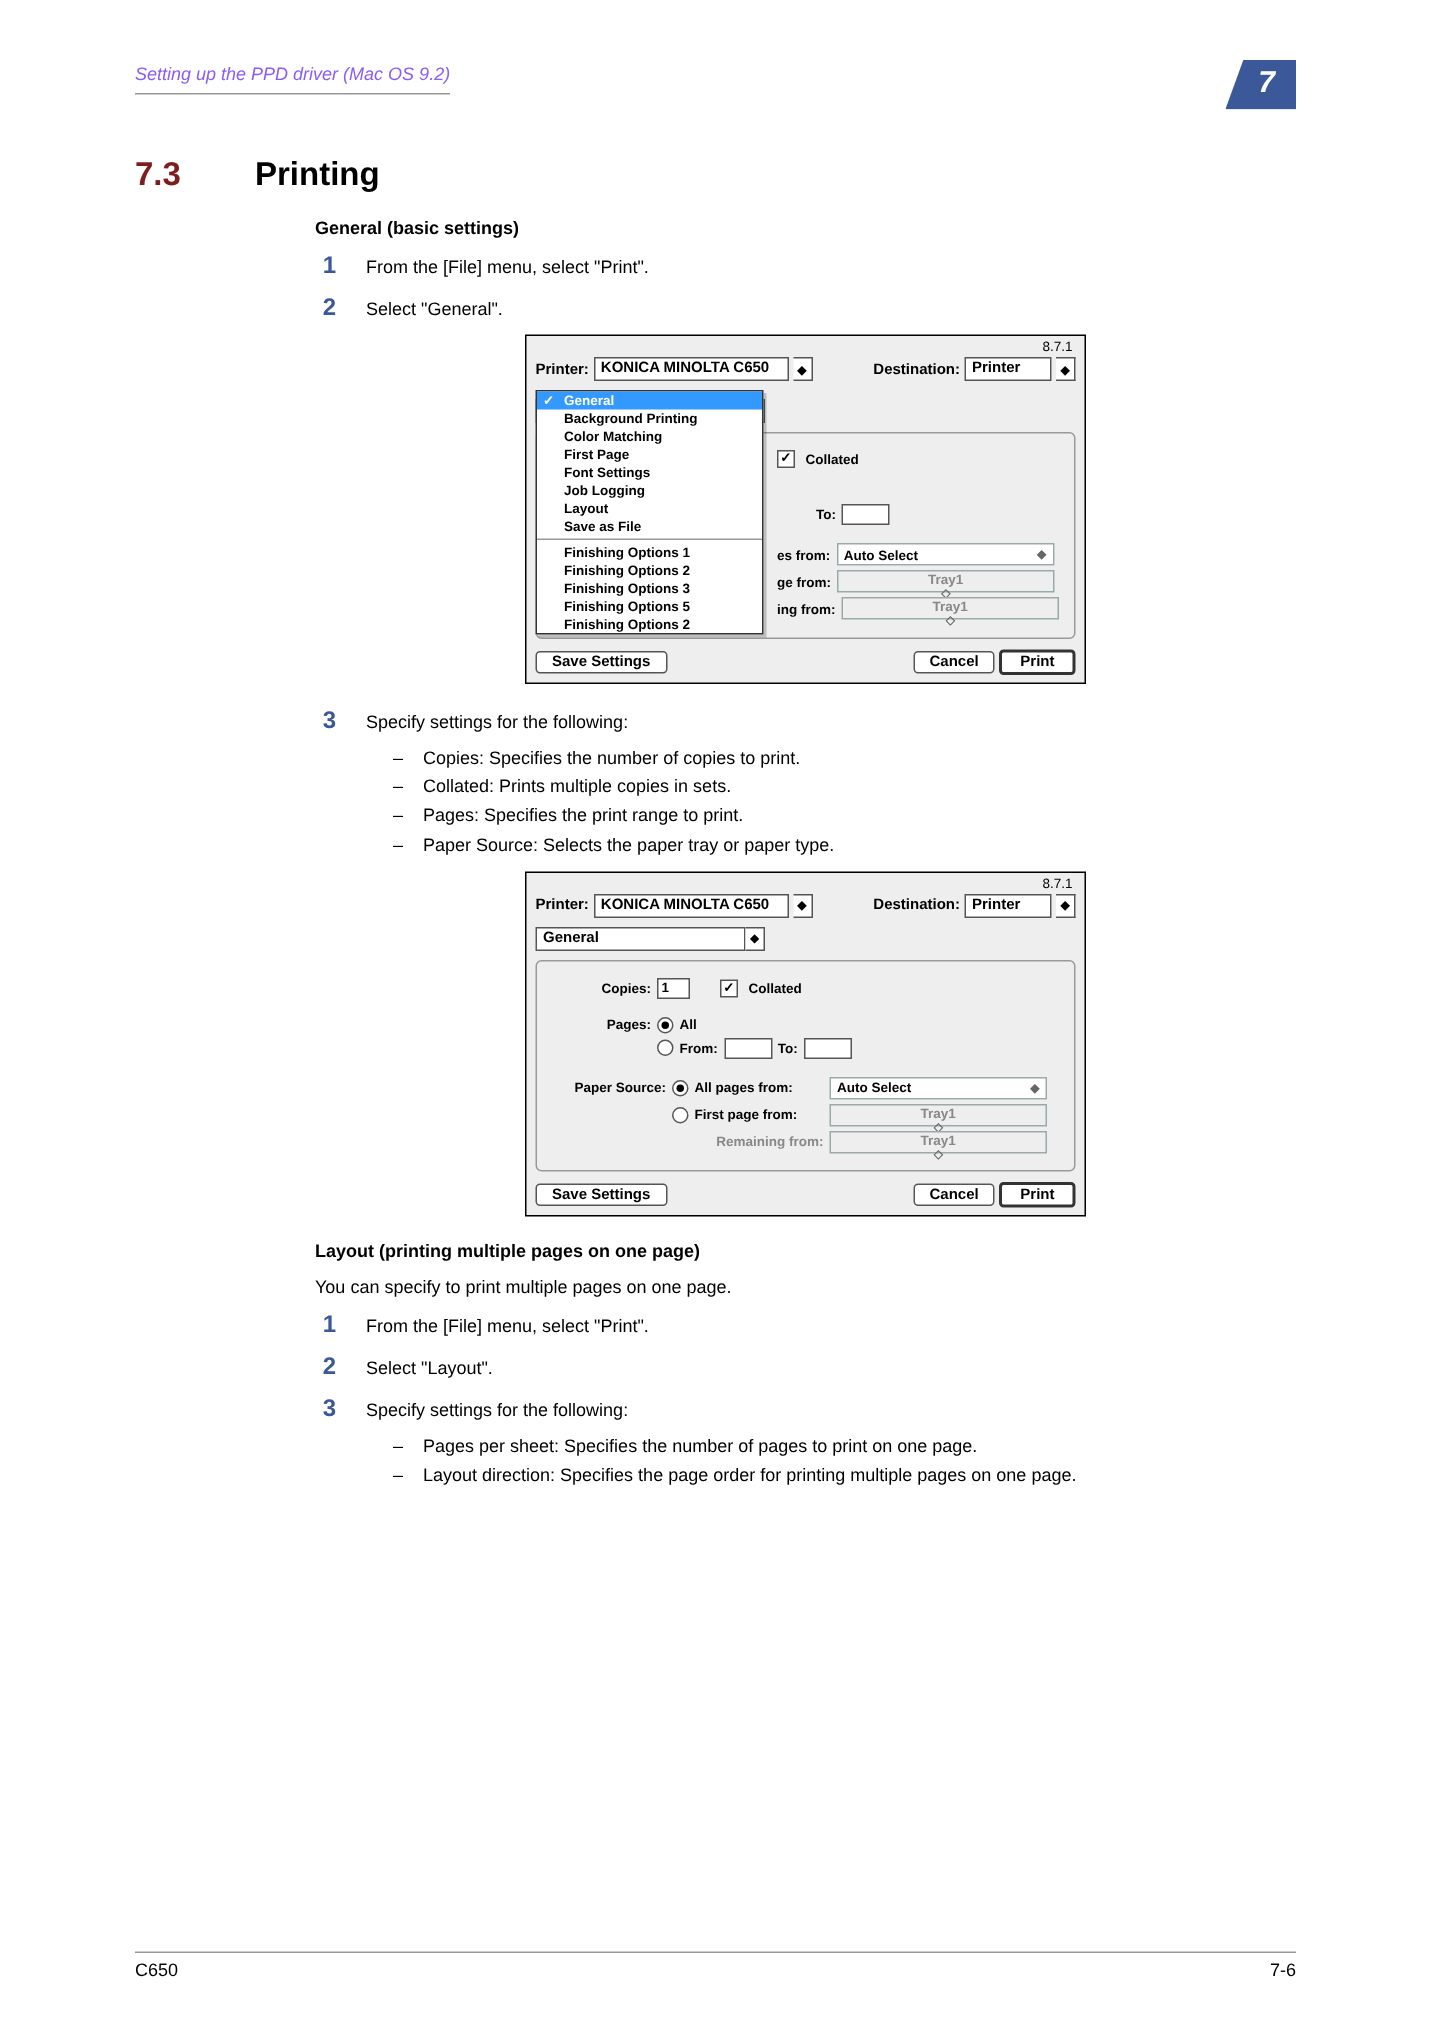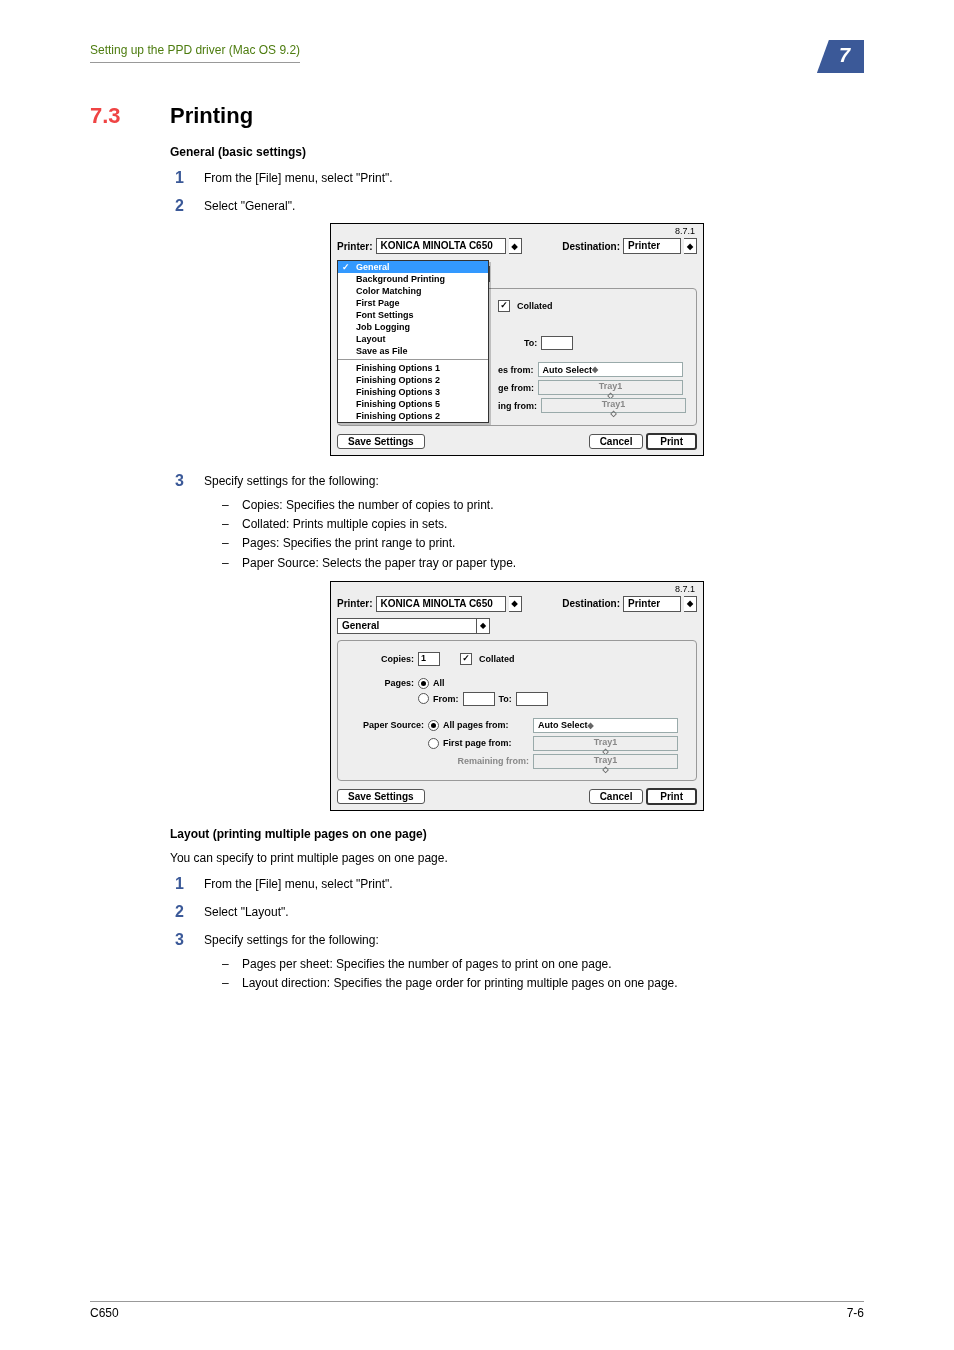--- a/index.html
+++ b/index.html
@@ -18,21 +18,22 @@
     box-sizing: border-box;
   }
   .header {
     display: flex;
     justify-content: space-between;
     align-items: flex-start;
     margin-bottom: 30px;
   }
   .header-left {
     font-size: 12px;
-    color: #4d7c0f;
+    color: #8b5cf6;
+    font-style: italic;
   }
   .header-right {
     background: #3b5998;
     color: #fff;
     font-size: 20px;
     font-style: italic;
     font-weight: bold;
     padding: 4px 14px 6px 22px;
     clip-path: polygon(12px 0, 100% 0, 100% 100%, 0 100%);
   }
@@ -45,30 +46,30 @@
   .section-row {
     display: flex;
     align-items: baseline;
     gap: 30px;
     margin-top: 20px;
     margin-bottom: 14px;
   }
   .section-num {
     font-size: 22px;
     font-weight: bold;
-    color: #ef4444;
+    color: #7f1d1d;
     width: 50px;
   }
   .section-title {
     font-size: 22px;
     font-weight: bold;
     color: #000;
   }
   .content {
-    margin-left: 80px;
+    margin-left: 120px;
     font-size: 12px;
   }
   .sub-heading {
     font-weight: bold;
     font-size: 12px;
     margin: 16px 0 10px 0;
   }
   .step-row {
     display: flex;
     align-items: flex-start;
@@ -249,21 +250,21 @@
   .sel2 {
     display: inline-flex;
     align-items: center;
     border: 1px solid #9aa;
     background: #fff;
     height: 13px;
     width: 135px;
     font-weight: bold;
     font-size: 9px;
     padding: 0 4px;
-    justify-content: flex-start;
+    justify-content: space-between;
   }
   .sel2.dis {
     background: #eee;
     color: #888;
     flex-direction: column;
   }
   .sel2 .arr {
     font-size: 8px;
     color: #666;
   }

